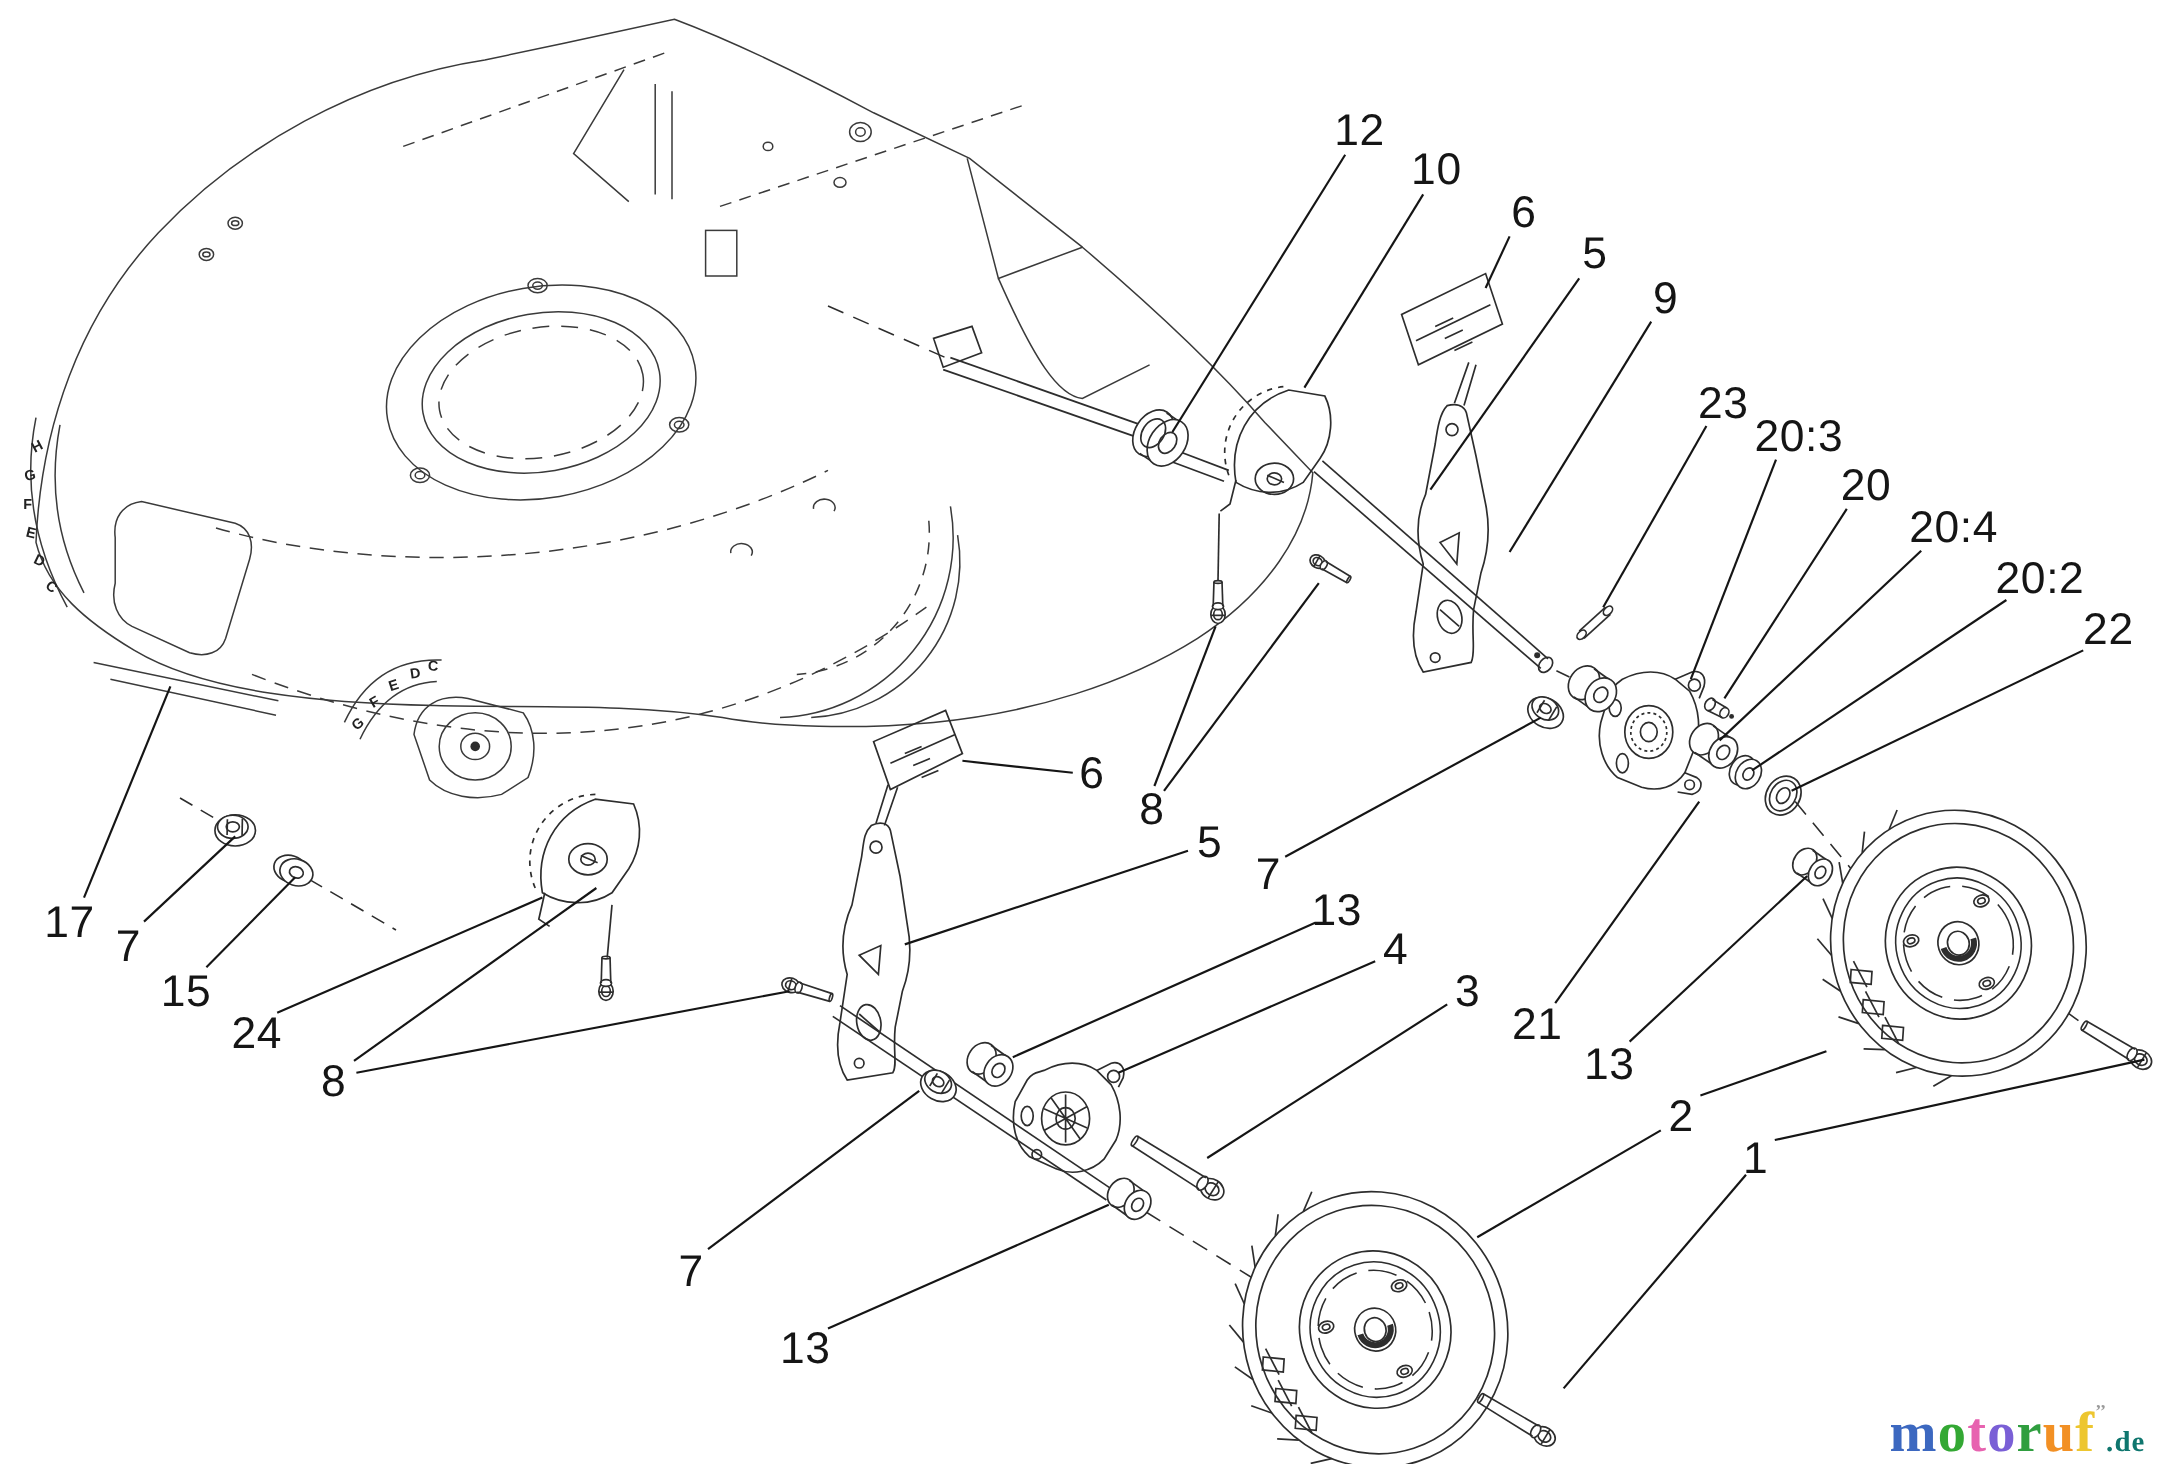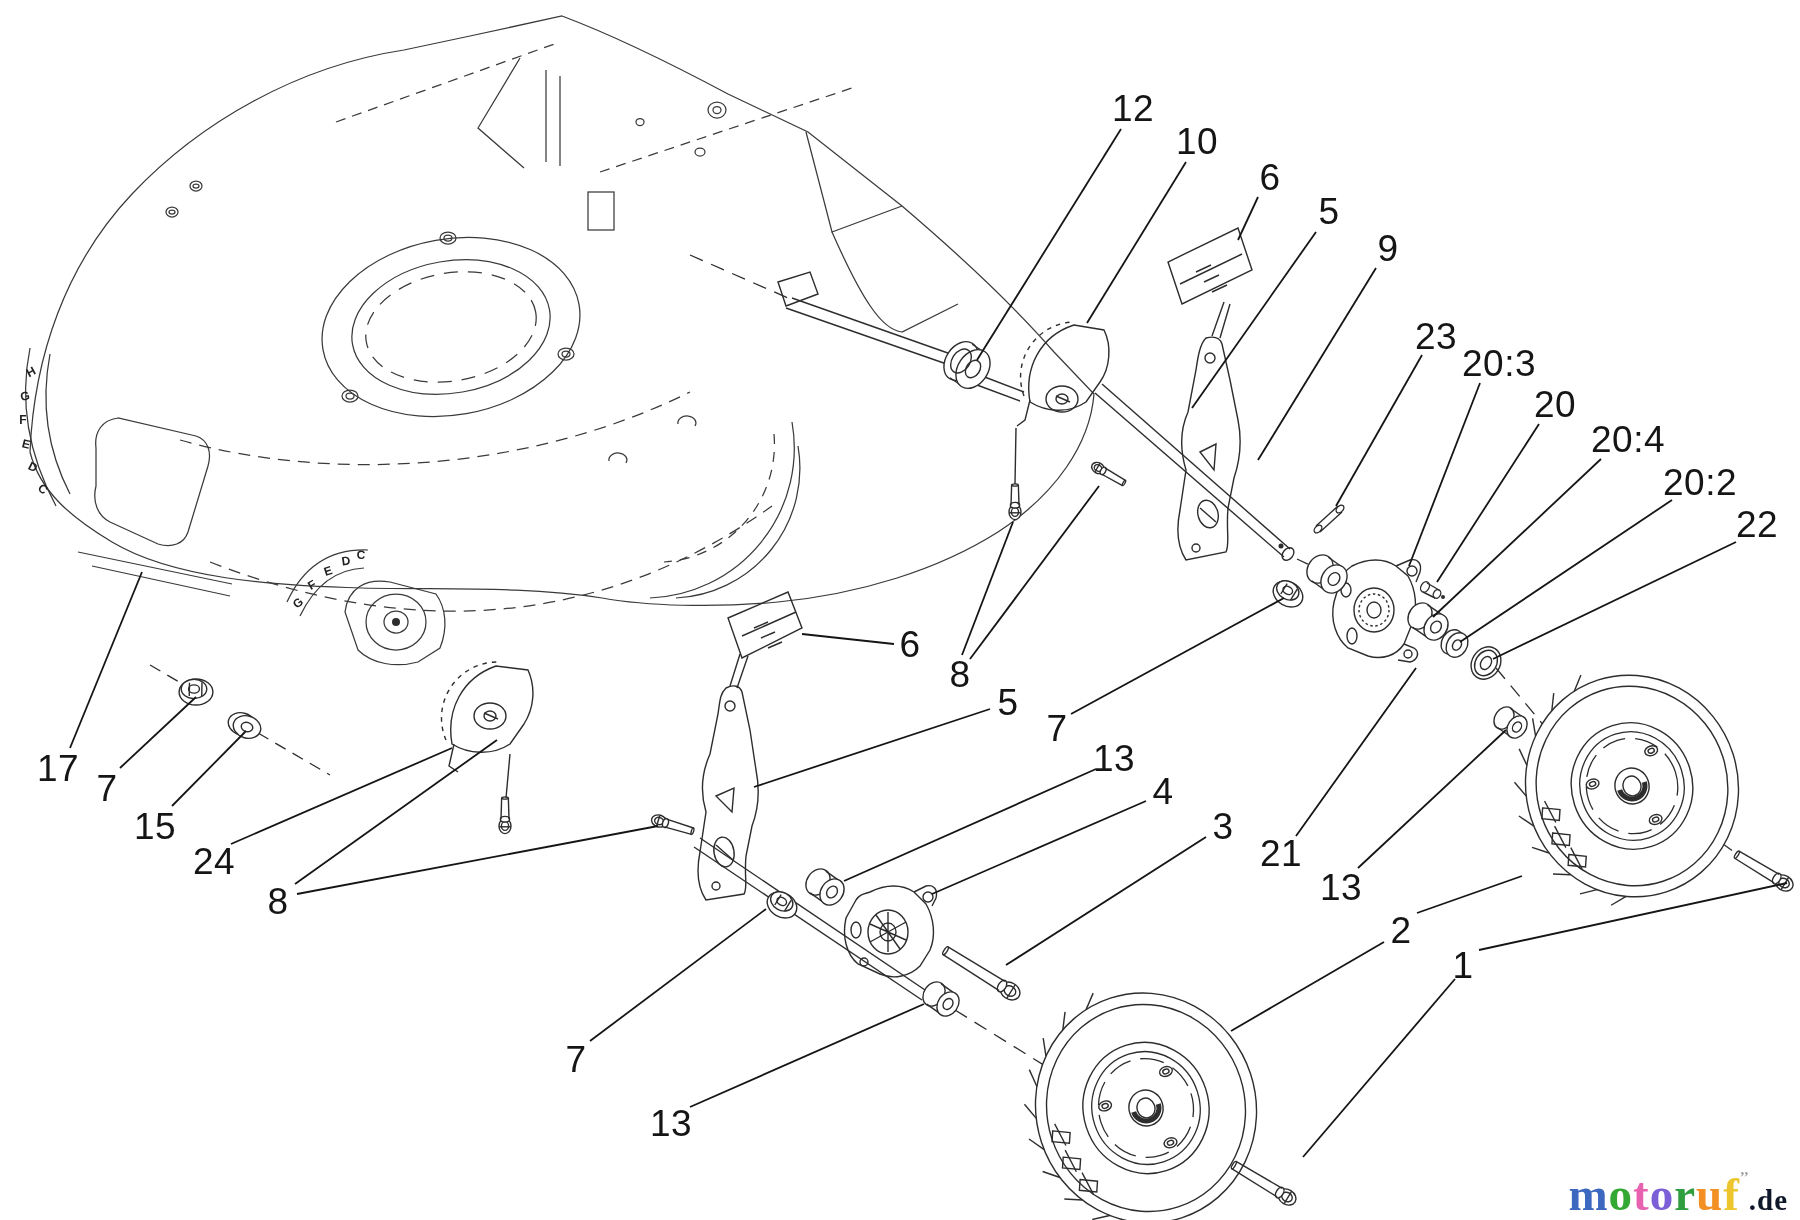--- a/index.html
+++ b/index.html
@@ -9,21 +9,21 @@
   #diagram *{vector-effect:none;}
   svg text.callout{font-family:"Liberation Sans",sans-serif;fill:#151515;
        font-size:37px;letter-spacing:0.5px;}
   svg text.scale-letter{font-family:"Liberation Sans",sans-serif;fill:#222;
        font-size:12px;font-weight:bold;}
   .part{stroke:#2d2d2d;stroke-width:1.4;fill:none;}
   .deckline{stroke:#3a3a3a;stroke-width:1.25;fill:none;}
   #logo{position:absolute;right:12px;bottom:2px;
         font-family:"Liberation Serif",serif;font-weight:bold;
         font-size:47px;line-height:1;letter-spacing:1px;white-space:nowrap;}
-  #logo .de{font-size:29px;color:#0f172a;}
+  #logo .de{font-size:24px;color:#0f766e;}
   #logo sup{font-size:15px;color:#9a9a9a;vertical-align:28px;letter-spacing:0;}
 </style>
 </head>
 <body>
 
 <svg id="diagram" width="1800" height="1220" viewBox="0 0 1800 1220">
 
   <g id="deck">
     <path class="deckline" d="M30,452 C34,356 66,264 132,194 C200,122 298,66 404,50 L470,36 L562,16
              C610,34 668,62 728,94 L808,132 L902,206 C956,252 1014,306 1054,352 L1094,394

